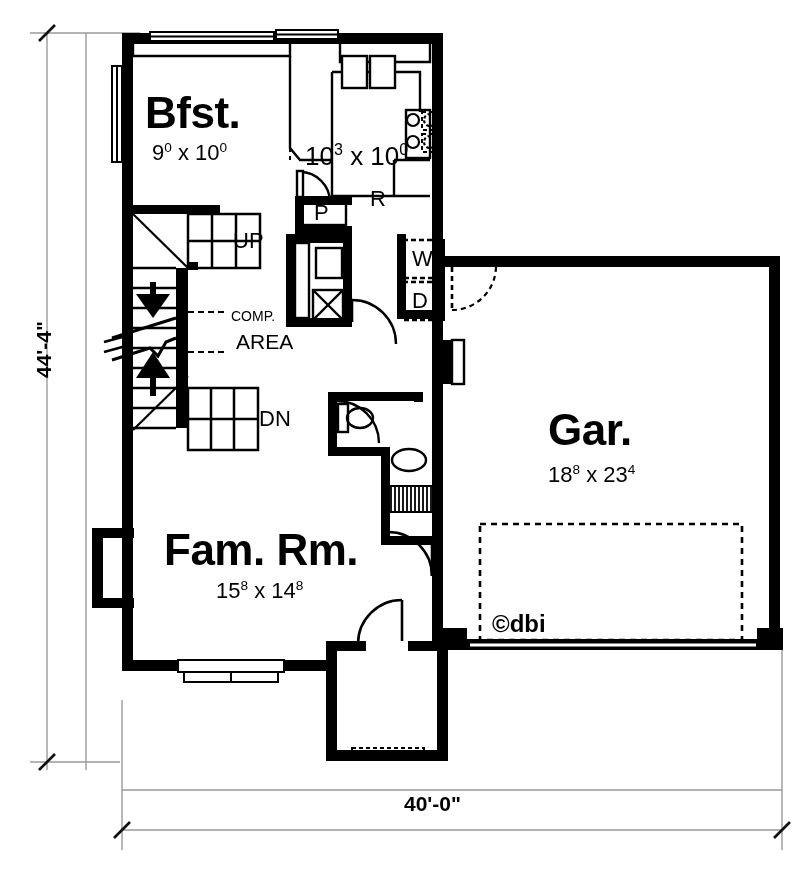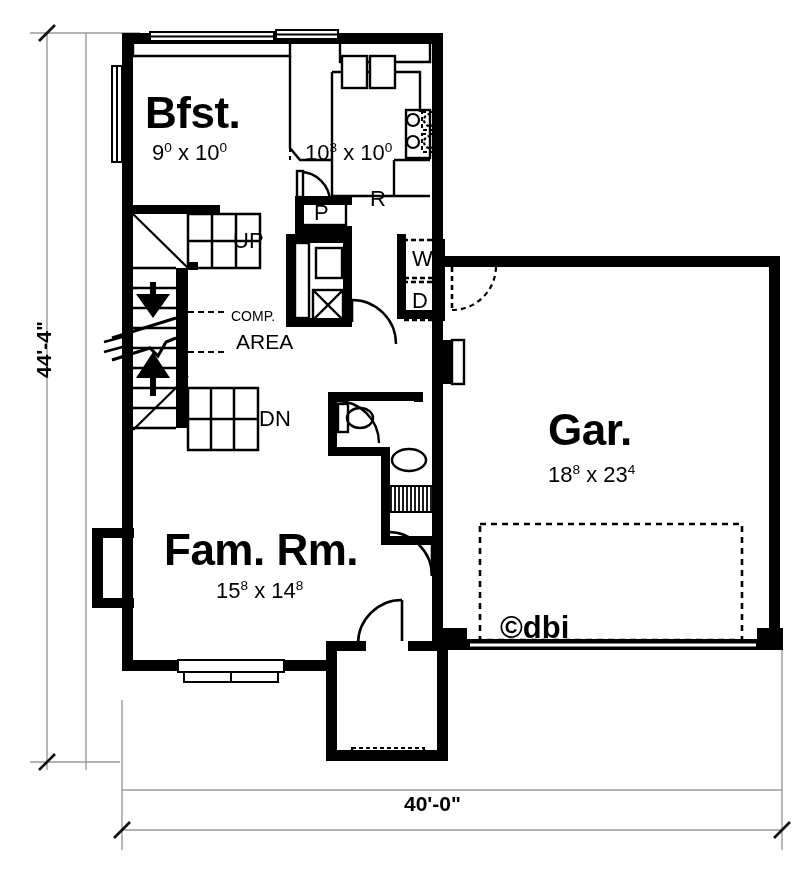--- a/index.html
+++ b/index.html
@@ -312,21 +312,21 @@
     <line x1="470" y1="645" x2="756" y2="645" stroke="#ffffff" stroke-width="3"></line>
   </svg>
 
   <div class="lbl room-name" style="left:145px;top:88px;font-size:44px;">Bfst.</div>
   <div class="lbl dim" style="left:152px;top:140px;font-size:22px;">
     <span>9</span><span class="sup">0</span>
     <span>x</span>
     <span>10</span><span class="sup">0</span>
   </div>
 
-  <div class="lbl dim" style="left:305px;top:140px;font-size:22px;">
+  <div class="lbl dim" style="left:305px;top:140px;font-size:26px;">
     <span>10</span><span class="sup">3</span>
     <span>x</span>
     <span>10</span><span class="sup">0</span>
   </div>
 
   <div class="lbl room-name" style="left:548px;top:405px;font-size:44px;">Gar.</div>
   <div class="lbl dim" style="left:548px;top:462px;font-size:22px;">
     <span>18</span><span class="sup">8</span>
     <span>x</span>
     <span>23</span><span class="sup">4</span>
@@ -342,20 +342,20 @@
   <div class="lbl" style="left:233px;top:228px;font-size:22px;">UP</div>
   <div class="lbl" style="left:259px;top:406px;font-size:22px;">DN</div>
   <div class="lbl" style="left:231px;top:308px;font-size:14px;">COMP.</div>
   <div class="lbl" style="left:236px;top:330px;font-size:21px;">AREA</div>
 
   <div class="lbl" style="left:314px;top:200px;font-size:22px;">P</div>
   <div class="lbl" style="left:370px;top:186px;font-size:22px;">R</div>
   <div class="lbl" style="left:412px;top:246px;font-size:22px;">W</div>
   <div class="lbl" style="left:412px;top:288px;font-size:22px;">D</div>
 
-  <div class="lbl" style="left:492px;top:610px;font-size:31px;font-weight:bold;margin-left:8px;">©dbi</div>
+  <div class="lbl" style="left:492px;top:610px;font-size:24px;font-weight:bold;">©dbi</div>
 
   <div class="lbl dimtxt" style="left:8px;top:378px;">
     <span class="vert" style="display:inline-block;position:absolute;left:24px;top:0;">44'-4"</span>
   </div>
   <div class="lbl dimtxt" style="left:404px;top:792px;">40'-0"</div>
 
 </div>
 
 </body></html>

